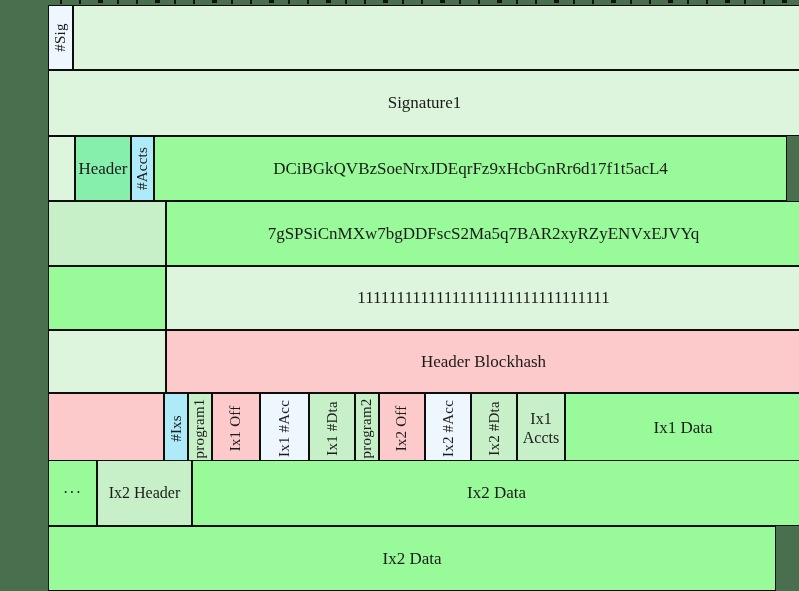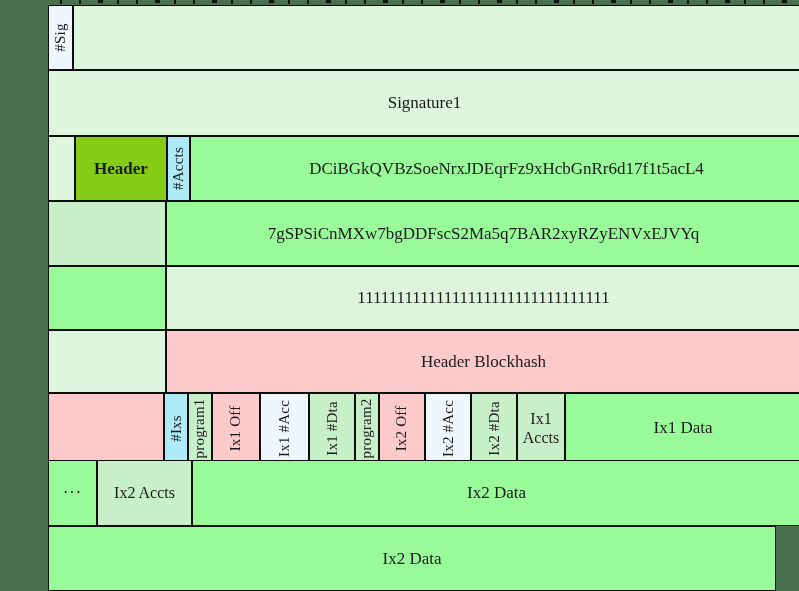--- a/index.html
+++ b/index.html
@@ -100,21 +100,21 @@
   <div class="row r2">
     <div class="cell" style="width: 753px; background: rgb(221, 244, 221); border-color: rgb(13, 13, 13);">
         <span>Signature1</span>
       </div>
   </div>
 
   <div class="row r3">
     <div class="cell" style="width: 27px; background: rgb(221, 244, 221); border-color: rgb(13, 13, 13);">
         <span></span>
       </div>
-    <div class="cell" style="width: 92px; background: #84cc16; border-color: rgb(13, 13, 13); font-weight: bold;">
+    <div class="cell" style="width: 56px; background: #86efac; border-color: rgb(13, 13, 13);">
         <span>Header</span>
       </div>
     <div class="cell" style="width: 23px; background: rgb(174, 234, 248); border-color: rgb(13, 13, 13);">
         <span class="rot">#Accts</span>
       </div>
     <div class="cell" style="width: 633px; background: rgb(153, 250, 153); border-color: rgb(13, 13, 13);">
         <span>DCiBGkQVBzSoeNrxJDEqrFz9xHcbGnRr6d17f1t5acL4</span>
       </div>
   </div>
 
@@ -182,21 +182,21 @@
     <div class="cell" style="width: 236px; background: rgb(153, 250, 153); border-color: rgb(13, 13, 13);">
         <span>Ix1 Data</span>
       </div>
   </div>
 
   <div class="row r8">
     <div class="cell" style="width: 49px; background: rgb(153, 250, 153); border-color: rgb(13, 13, 13);">
         <span class="ellip">···</span>
       </div>
     <div class="cell" style="width: 95px; background: rgb(200, 240, 200); border-color: rgb(13, 13, 13);">
-        <span class="wrap2">Ix2 Accts</span>
+        <span class="wrap2">Ix2 Header</span>
       </div>
     <div class="cell" style="width: 609px; background: rgb(153, 250, 153); border-color: rgb(13, 13, 13);">
         <span>Ix2 Data</span>
       </div>
   </div>
 
   <div class="row r9">
     <div class="cell" style="width: 728px; background: rgb(153, 250, 153); border-color: rgb(13, 13, 13);">
         <span>Ix2 Data</span>
       </div>

